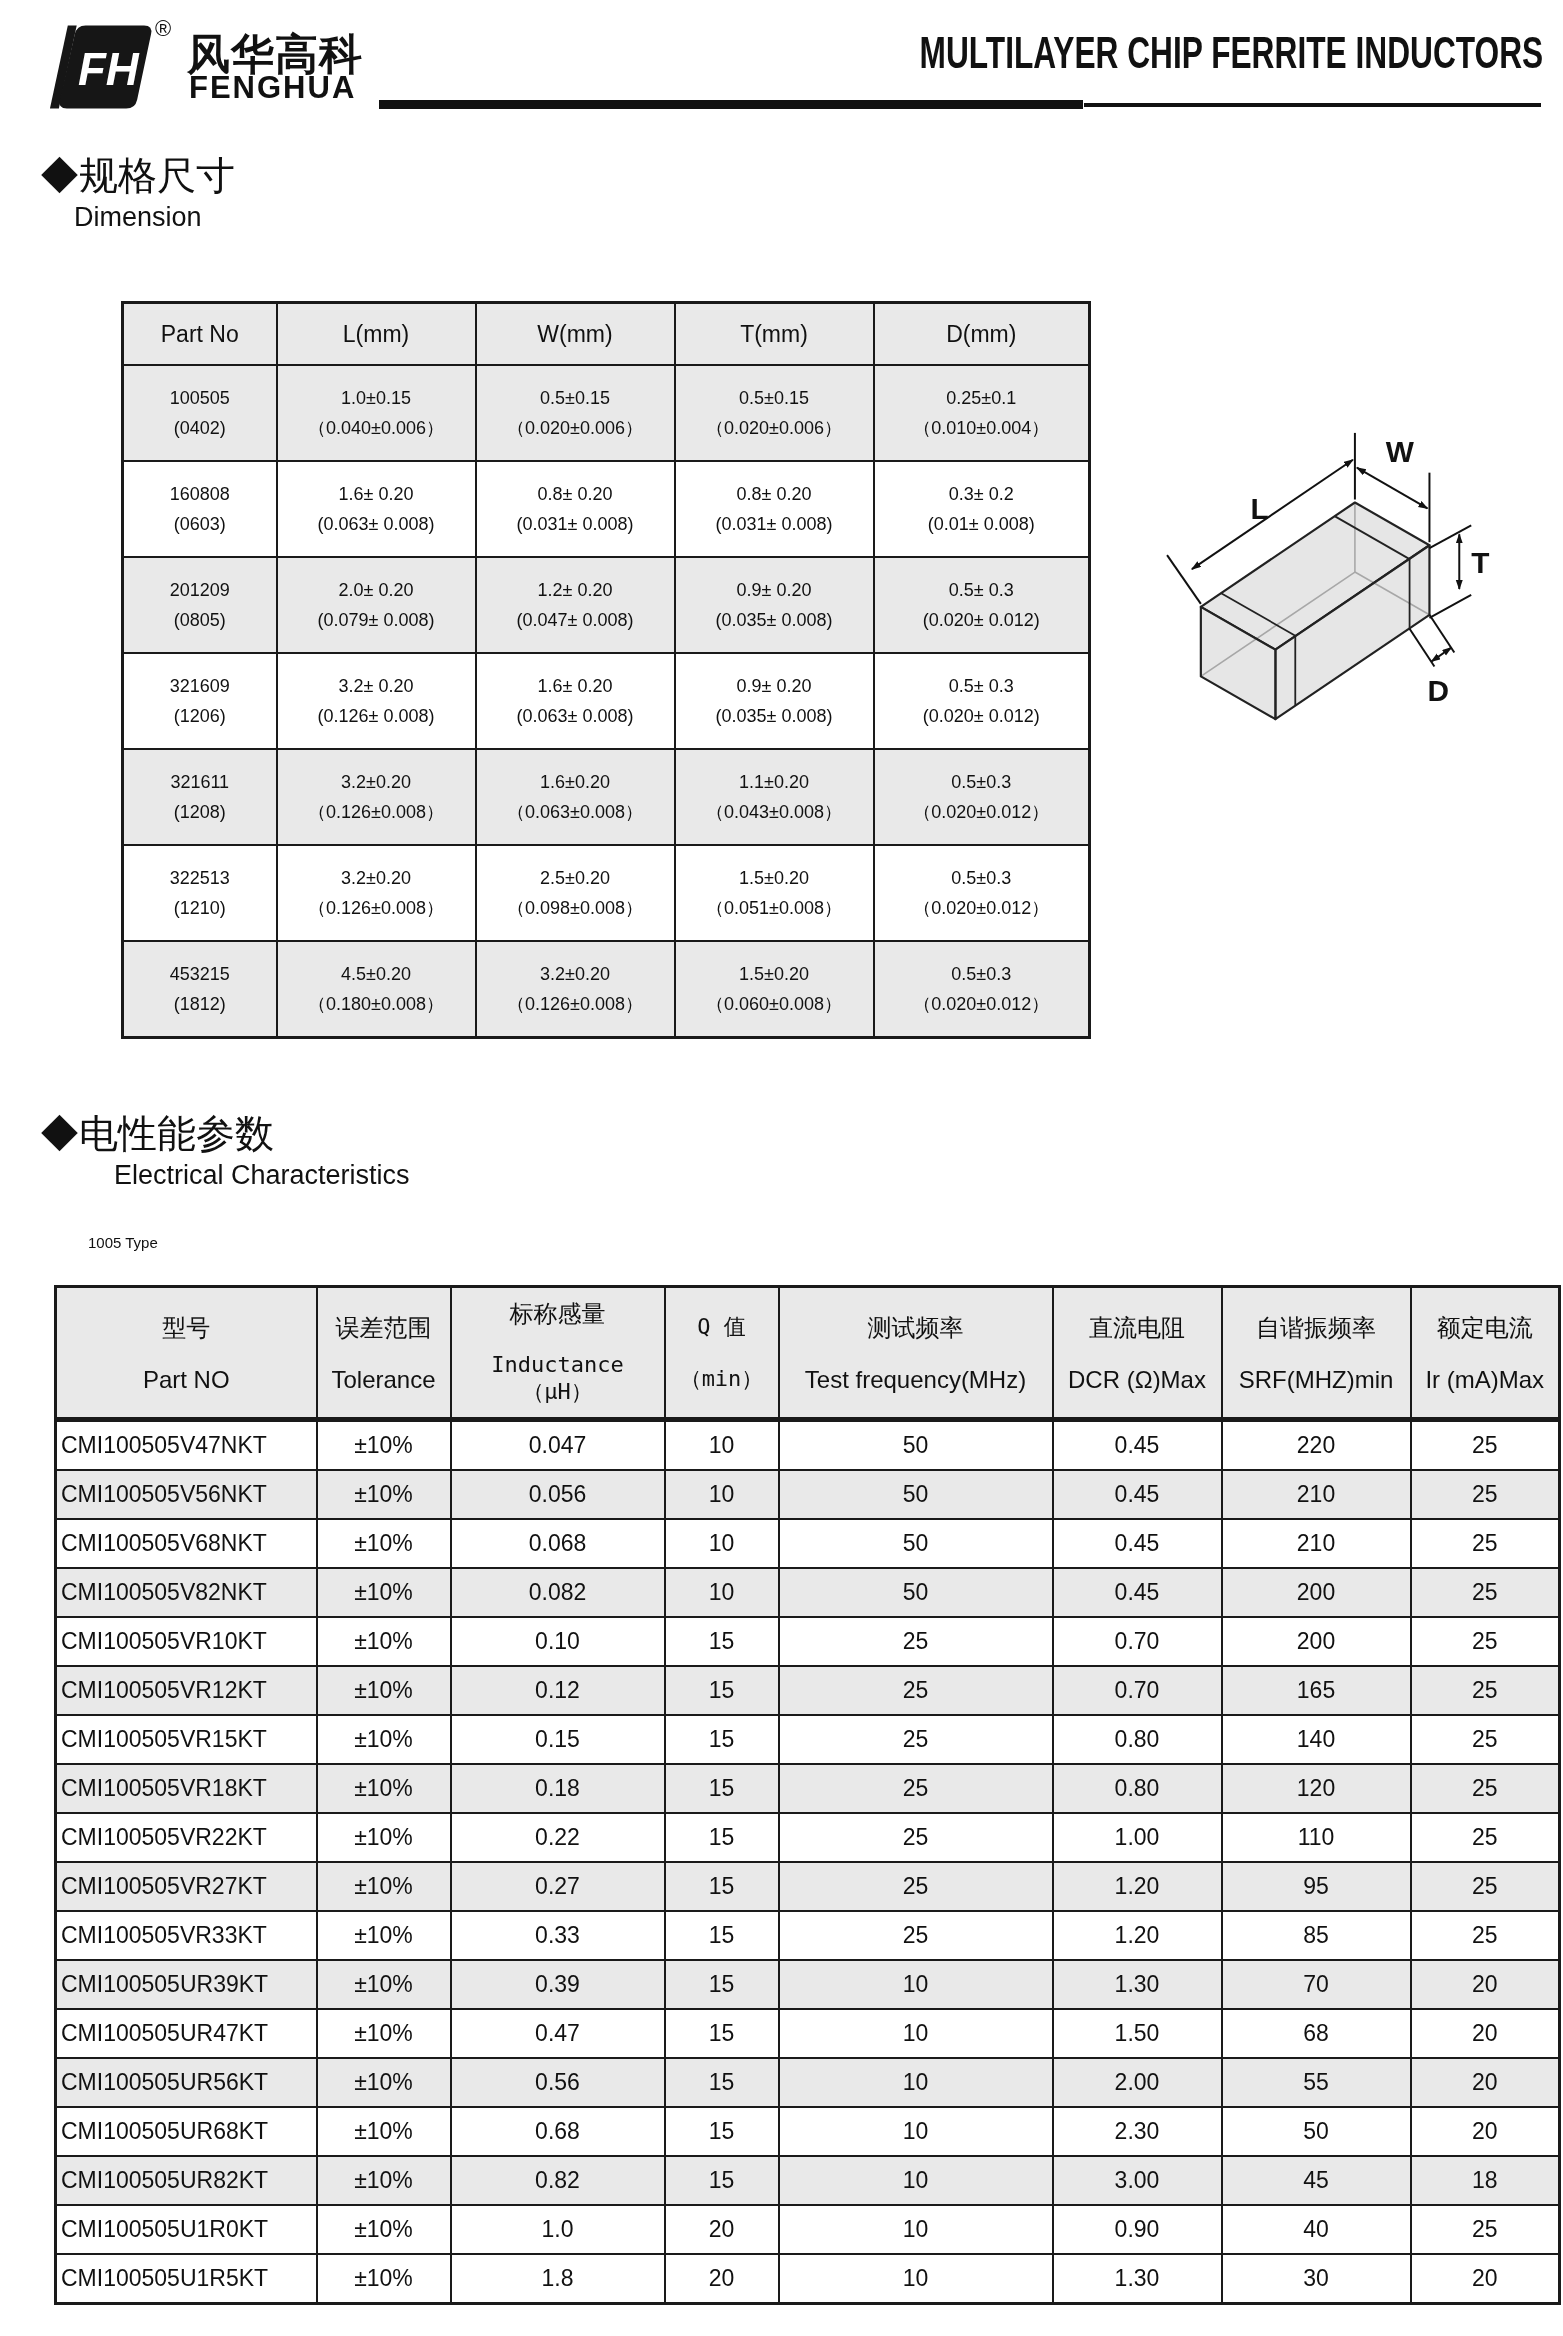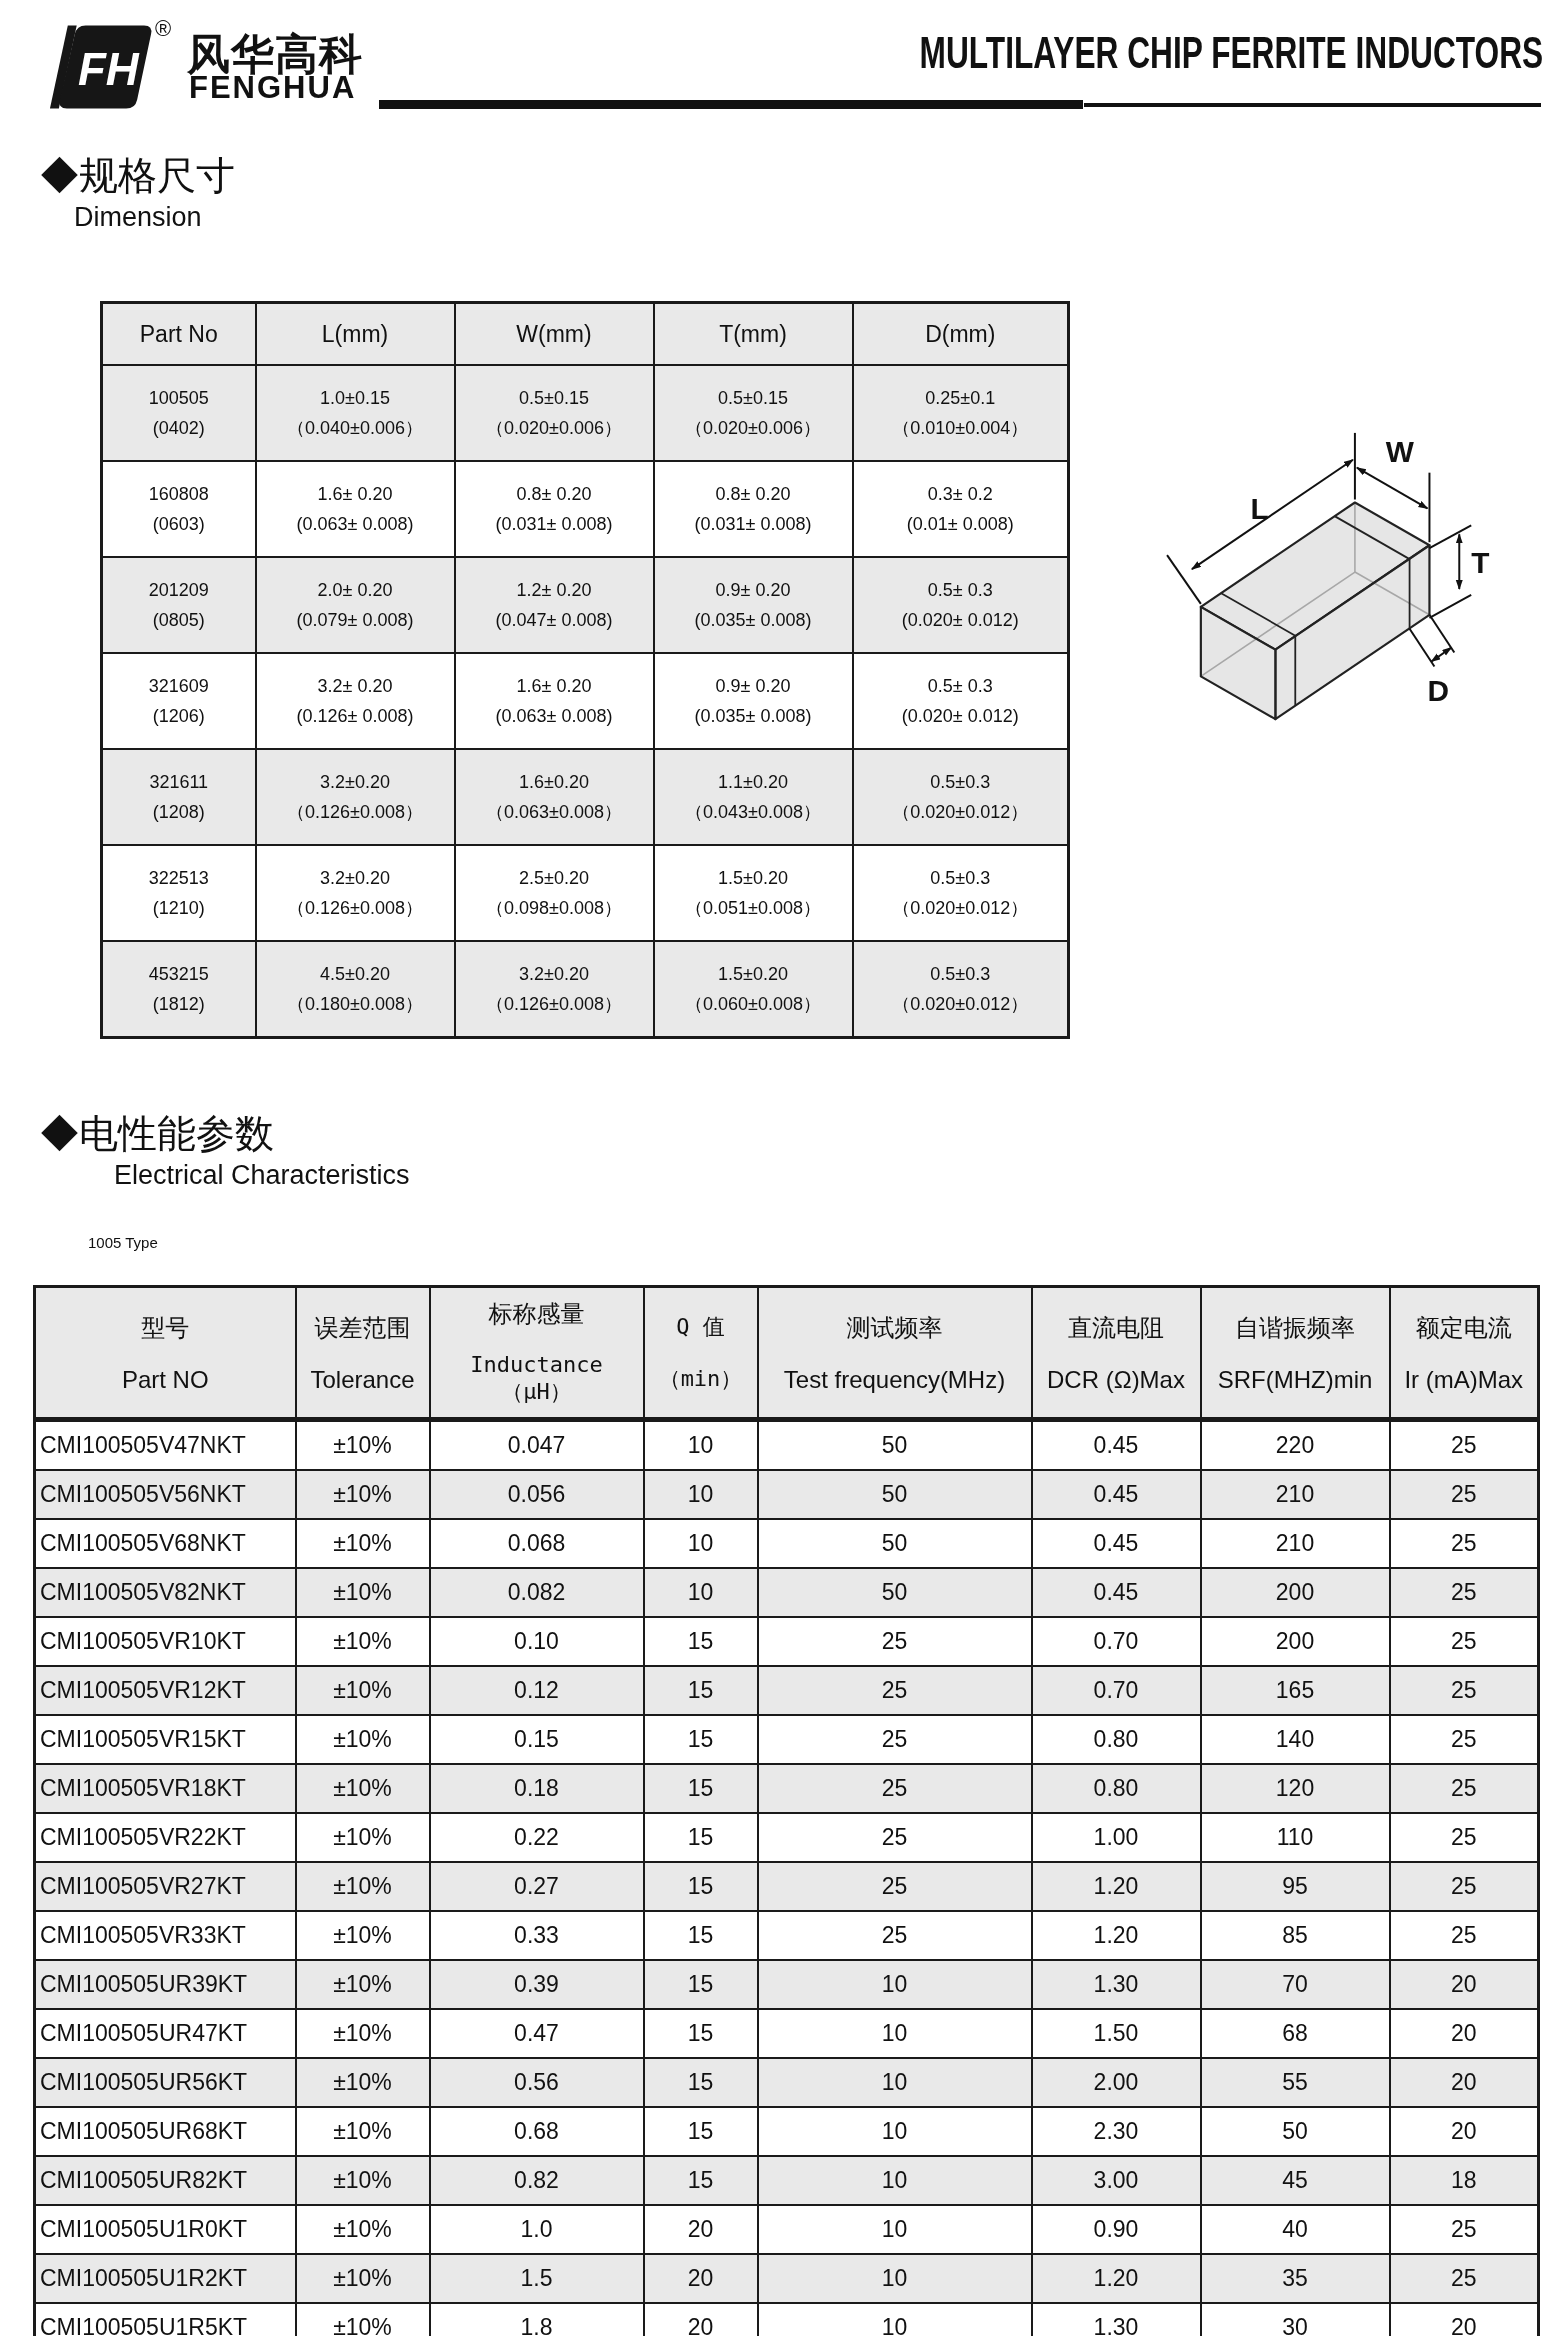--- a/index.html
+++ b/index.html
@@ -16,21 +16,21 @@
     position:absolute;right:20px;top:28px;font-size:44px;font-weight:bold;white-space:nowrap;
     transform:scaleX(0.72);transform-origin:right center;letter-spacing:0px;
   }
   .rule-thick{position:absolute;left:379px;top:100px;width:704px;height:9px;background:#111;}
   .rule-thin{position:absolute;left:1084px;top:103px;width:457px;height:4px;background:#111;}
   
   .sec-cn{position:absolute;font-size:39px;font-weight:normal;white-space:nowrap;}
   .sec-en{position:absolute;font-size:27px;white-space:nowrap;}
   .type-label{position:absolute;left:88px;top:1234px;font-size:15px;}
   
-  table{border-collapse:collapse;table-layout:fixed;}
+  table{border-collapse:collapse;table-layout:fixed;margin-left:21px;}
   td,th{border:2px solid #1a1a1a;text-align:center;vertical-align:middle;font-weight:normal;}
   tr.shaded td{background:#e9e9e9;}
   
   .dim-table{position:absolute;left:100px;top:301px;width:967px;border:3px solid #1a1a1a;}
   .dim-table th{height:58px;background:#e9e9e9;font-size:23px;}
   .dim-table td{height:94px;font-size:18px;padding:0;}
   .dim-table .ln{line-height:1;padding:6px 0;}
   
   .elec-table{position:absolute;left:33px;top:1285px;width:1504px;border:3px solid #1a1a1a;}
   .elec-table th{
@@ -506,30 +506,20 @@
         <tr>
           <td class="partcol">CMI100505U1R0KT</td>
           <td>±10%</td>
           <td>1.0</td>
           <td>20</td>
           <td>10</td>
           <td>0.90</td>
           <td>40</td>
           <td>25</td>
         </tr>
-        <tr class="shaded">
-          <td class="partcol">CMI100505U1R2KT</td>
-          <td>±10%</td>
-          <td>1.5</td>
-          <td>20</td>
-          <td>10</td>
-          <td>1.20</td>
-          <td>35</td>
-          <td>25</td>
-        </tr>
         <tr>
           <td class="partcol">CMI100505U1R5KT</td>
           <td>±10%</td>
           <td>1.8</td>
           <td>20</td>
           <td>10</td>
           <td>1.30</td>
           <td>30</td>
           <td>20</td>
         </tr>

